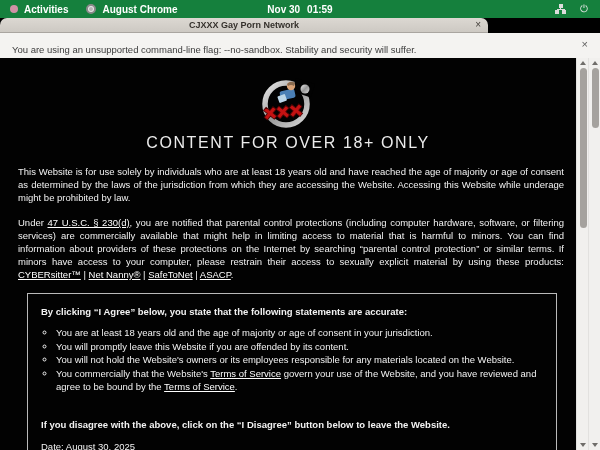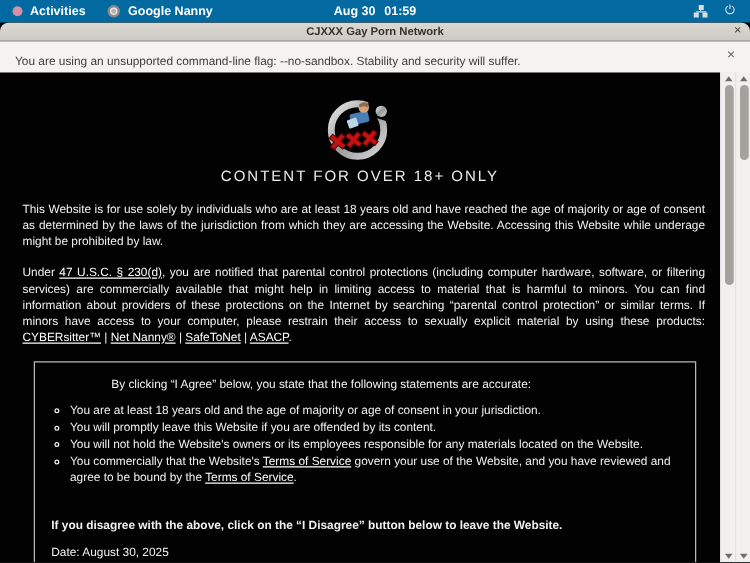--- a/index.html
+++ b/index.html
@@ -1,67 +1,67 @@
 <!DOCTYPE html>
 <html><head>
 <meta charset="utf-8">
 <style>
   * { margin:0; padding:0; box-sizing:border-box; }
   html,body { background:#222; }
   body { font-family:"Liberation Sans", sans-serif; }
   .screen { position:relative; width:600px; height:450px; overflow:hidden; background:#000; }
 
   
-  .topbar { position:absolute; top:0; left:0; width:600px; height:18px; background:#0369a1;
+  .topbar { position:absolute; top:0; left:0; width:600px; height:18px; background:#15803d;
             display:flex; align-items:center; color:#fff; font-size:10px; font-weight:700; }
   .topbar-left { display:flex; align-items:center; gap:18px; padding-left:10px; flex:1; }
   .tb-item { display:flex; align-items:center; gap:6px; cursor:default; }
   .activities-dot { width:8px; height:8px; border-radius:50%; background:#cf92a6; }
   .chrome-glyph { width:10px; height:10px; border-radius:50%; background:#e9e9e9;
                   border:2px solid #8a8a8a; position:relative; }
   .chrome-glyph::after { content:""; position:absolute; inset:1px; border-radius:50%; background:#b5b5b5; }
   .topbar-clock { position:absolute; left:50%; transform:translateX(-50%); display:flex; gap:7px; }
   .topbar-right { display:flex; align-items:center; gap:14px; padding-right:12px; }
   .net-icon { width:11px; height:10px; position:relative; }
   .net-icon .nq { position:absolute; width:4px; height:4px; background:#ddd; }
   .net-icon .nq.t { left:3.5px; top:0; }
   .net-icon .nq.l { left:0; top:6px; }
   .net-icon .nq.r { right:0; top:6px; }
   .net-icon .nl { position:absolute; left:1.5px; right:1.5px; top:4.5px; height:1px; background:#ddd; }
   .net-icon .nv { position:absolute; left:5px; top:3px; width:1px; height:2px; background:#ddd; }
   .power-icon { font-size:10px; color:#e6e6e6; line-height:1; font-weight:400; }
 
   
-  .titlebar { position:absolute; top:18px; left:0; width:600px; height:15px;
+  .titlebar { position:absolute; top:18px; left:0; width:488px; height:15px;
               background:linear-gradient(#dcd8d2,#cdc9c3); border-bottom:1px solid #a9a5a0;
               border-radius:7px 7px 0 0; display:flex; align-items:center; justify-content:center;
               font-size:9px; font-weight:700; color:#35312c; }
   .titlebar-close { position:absolute; right:7px; top:1px; font-size:10px; font-weight:400;
                     color:#45413c; cursor:pointer; }
 
   
   .infobar { position:absolute; top:33px; left:0; width:600px; height:25px; background:#f4f3f1;
              border-bottom:1px solid #dadada; display:flex; align-items:center;
              font-size:9.5px; color:#3c3c3c; padding:16px 12px; }
   .infobar-close { position:absolute; right:12px; top:5px; font-size:11px; color:#5f5f5f; cursor:pointer; }
 
   
   .page { position:absolute; top:58px; left:0; width:576px; height:392px; background:#020202;
           color:#fff; overflow:hidden; }
   .logo-wrap { display:flex; justify-content:center; margin-top:18px; }
-  .page-heading { text-align:center; font-size:12px; letter-spacing:1.6px; color:#ececec;
+  .page-heading { text-align:center; font-size:16px; letter-spacing:1.6px; color:#ececec;
                   font-weight:500; margin-top:4px; }
   .page p.legal { font-size:9.5px; line-height:13px; text-align:justify; color:#f2f2f2;
                   margin:12px 12px 0 18px; }
   .page p.legal.first { margin-top:13px; }
   a.wlink { color:#fff; text-decoration:underline; cursor:pointer; }
 
   .agreement-box { border:1px solid #b9b9b9; margin:12px 19px 0 27px; padding:11px 13px 12px 13px;
                    font-size:9.5px; color:#f2f2f2; }
-  .agreement-intro { font-weight:400; line-height:13px;margin-left:48px; }
+  .agreement-intro { font-weight:700; line-height:13px; }
   .agreement-list { list-style:circle; margin:8px 0 16px 0; padding-left:15px; }
   .agreement-list li { line-height:13px; margin-bottom:0.5px; }
   .agreement-disagree-note { font-weight:700; margin-top:25px; line-height:13px; }
   .agreement-date { margin-top:9px; line-height:13px; }
 
   
   .sb { position:absolute; top:58px; bottom:0; width:12px; background:#f1f0ee; }
   .sb.outer { right:0; border-left:1px solid #e2e1df; }
   .sb.inner { right:12px; border-left:1px solid #e2e1df; }
   .sb-arrow { position:absolute; left:50%; transform:translateX(-50%); width:0; height:0; }
@@ -79,25 +79,25 @@
 <div class="screen">
 
   <div class="topbar">
     <div class="topbar-left">
       <div class="tb-item">
         <span class="activities-dot"></span>
         <span>Activities</span>
       </div>
       <div class="tb-item">
         <span class="chrome-glyph"></span>
-        <span>Google Nanny</span>
+        <span>August Chrome</span>
       </div>
     </div>
     <div class="topbar-clock">
-      <span>Aug 30</span>
+      <span>Nov 30</span>
       <span>01:59</span>
     </div>
     <div class="topbar-right">
       <span class="net-icon">
         <span class="nq t"></span>
           <span class="nq l"></span>
           <span class="nq r"></span>
         <span class="nl"></span>
           <span class="nv"></span>
       </span>

